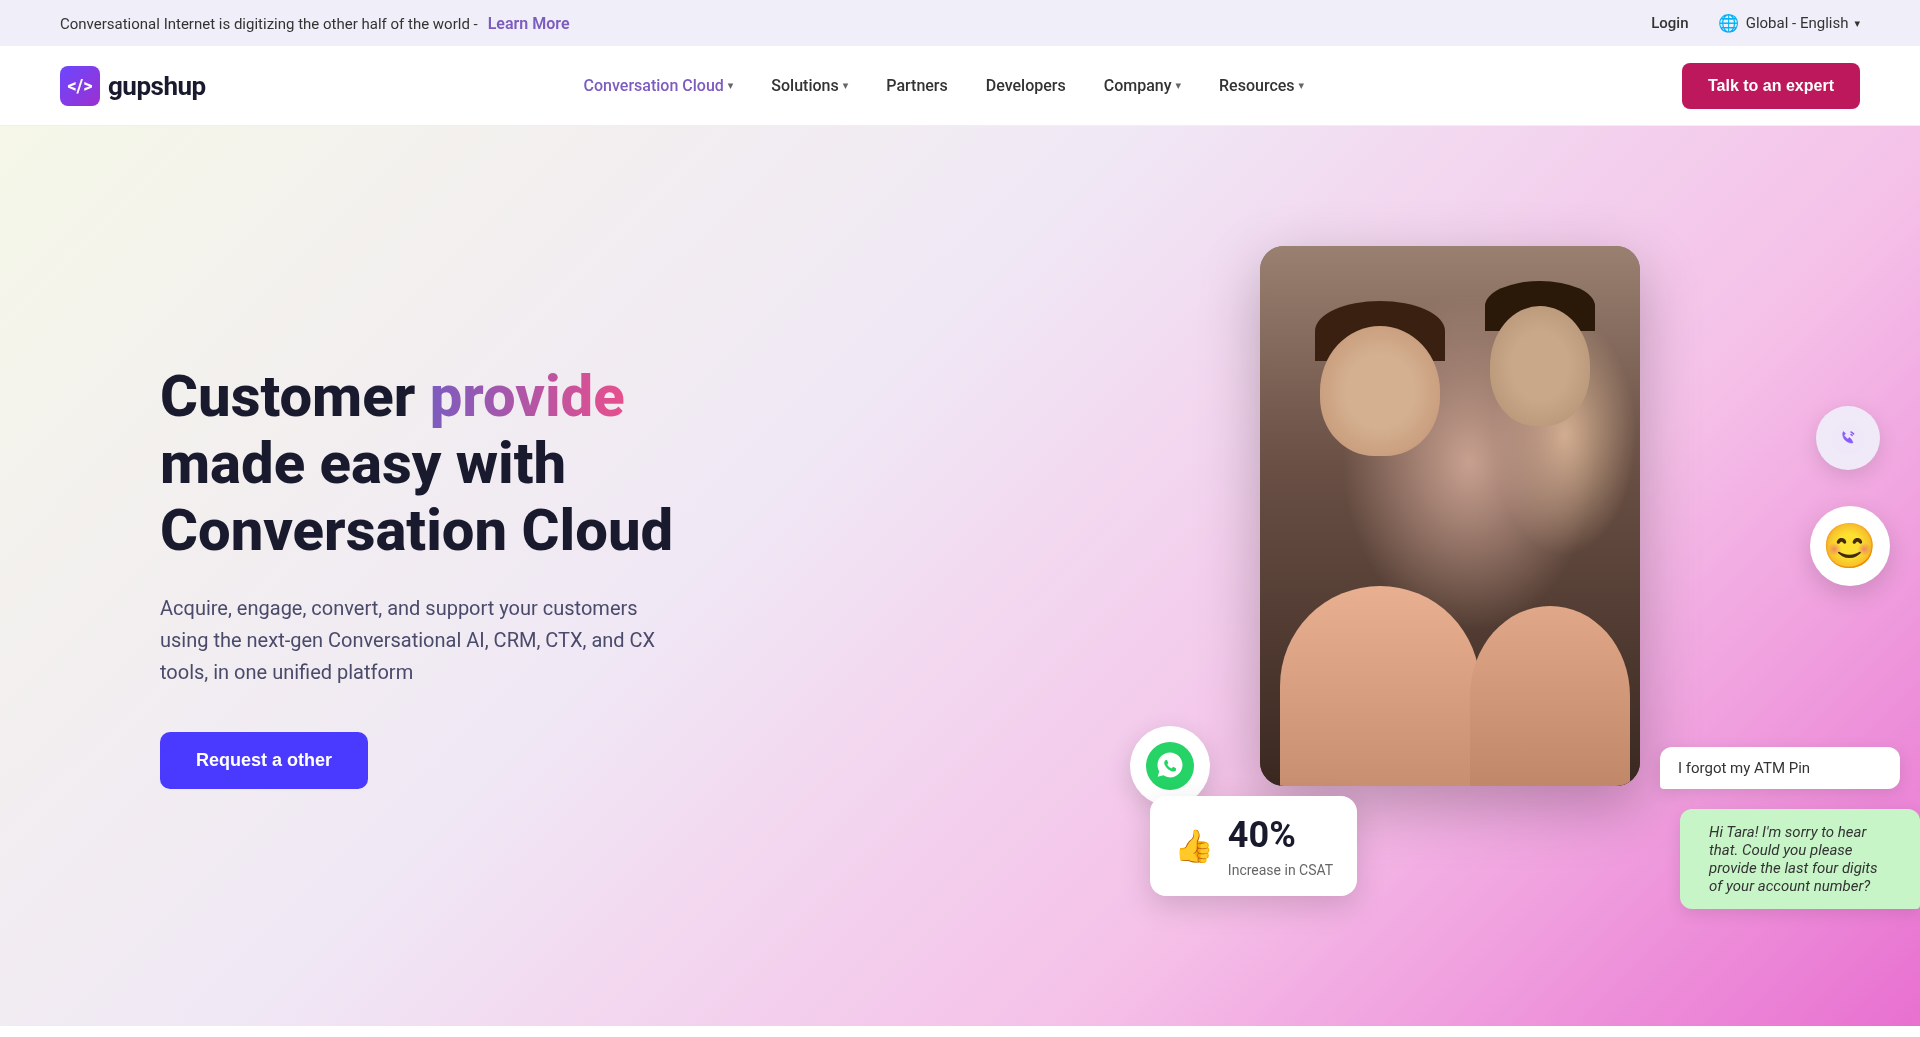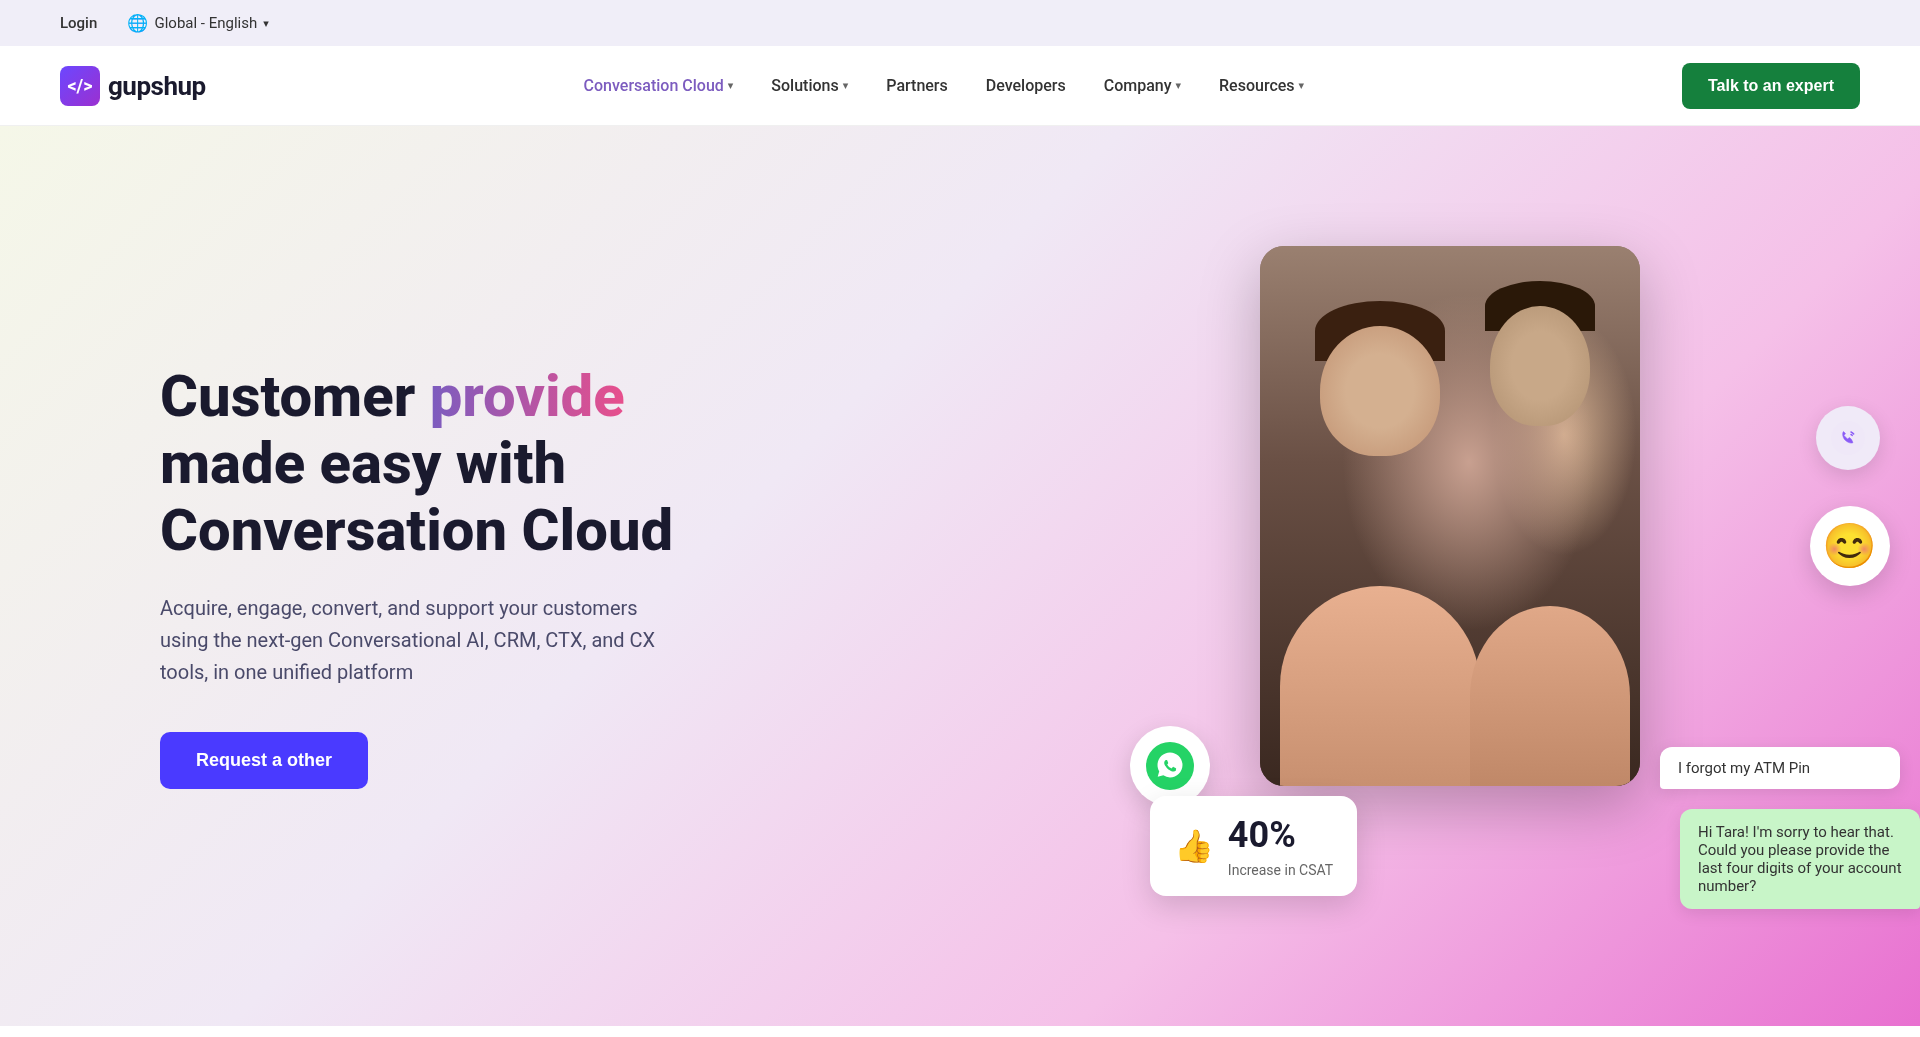--- a/index.html
+++ b/index.html
@@ -46,21 +46,21 @@
     .nav-links { display: flex; align-items: center; gap: 10px; }
     .nav-item {
       display: flex; align-items: center; gap: 4px;
       font-size: 16px; font-weight: 500; padding: 8px 14px;
       cursor: pointer; border-radius: 6px; color: #333;
       white-space: nowrap;
     }
     .nav-item.active { color: #7c5cbf; }
     .nav-item .nav-chevron { font-size: 11px; color: #666; }
     .nav-cta {
-      background: #15803d;
+      background: #be185d;
       color: #fff;
       border: none;
       padding: 14px 26px;
       border-radius: 8px;
       font-size: 16px;
       font-weight: 600;
       cursor: pointer;
       white-space: nowrap;
     }
 
@@ -248,32 +248,37 @@
       border-radius: 12px 12px 12px 4px;
       padding: 12px 18px;
       font-size: 15px;
       color: #333;
       box-shadow: 0 4px 16px rgba(0,0,0,0.1);
       max-width: 240px;
     }
     .chat-bubble-outgoing {
       background: #c8f5c8;
       border-radius: 12px 12px 4px 12px;
-      padding: 14px 18px;
+      padding: 14px 29px;
       font-size: 15px;
       color: #333;
       box-shadow: 0 4px 16px rgba(0,0,0,0.1);
       max-width: 240px;
       align-self: flex-end;
+      font-style: italic;
     }
   </style>
 </head>
 <body>
 
 <div class="top-banner">
+  <div class="banner-left">
+    <span class="banner-text">Conversational Internet is digitizing the other half of the world -</span>
+    <a class="banner-link" href="#">Learn More</a>
+  </div>
   <div class="banner-right">
     <span class="banner-login">Login</span>
     <div class="banner-lang">
       <span class="globe-icon">🌐</span>
       <span>Global - English</span>
       <span class="chevron-down">▾</span>
     </div>
   </div>
 </div>
 

